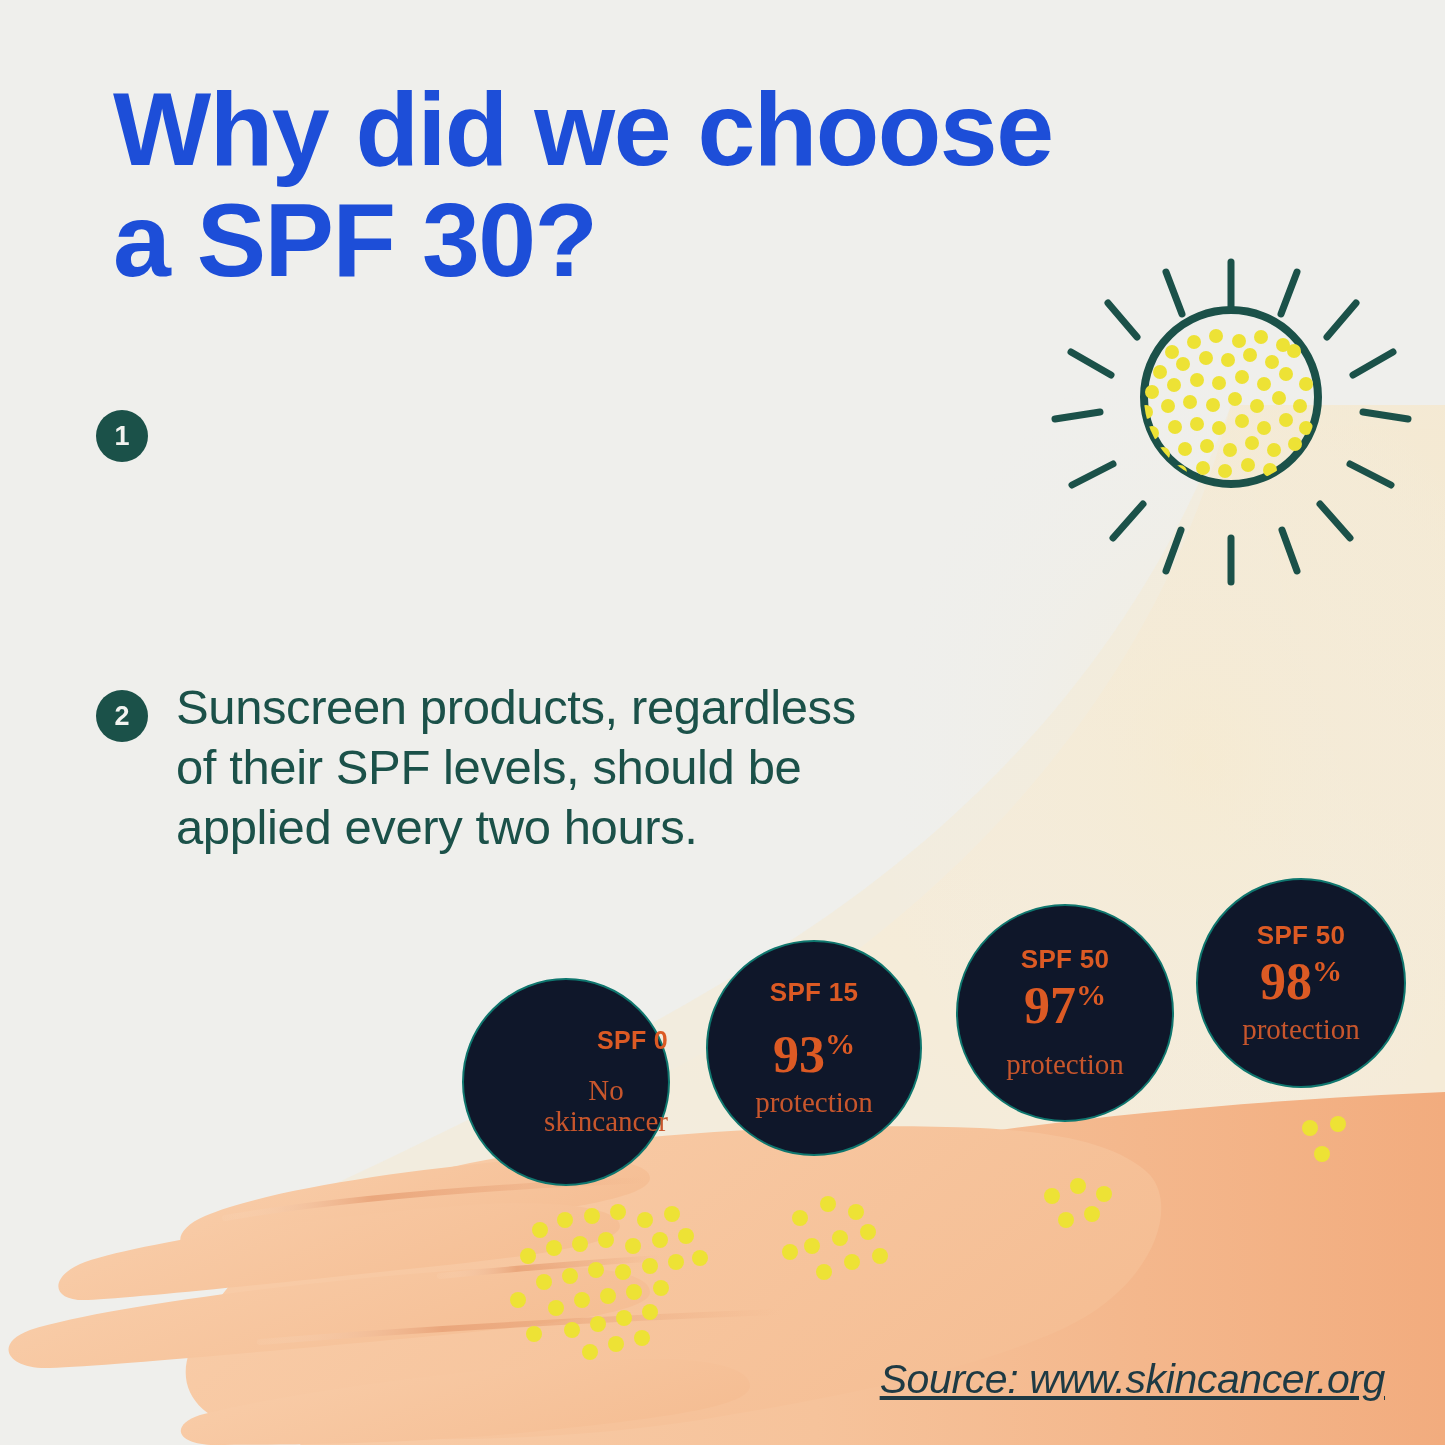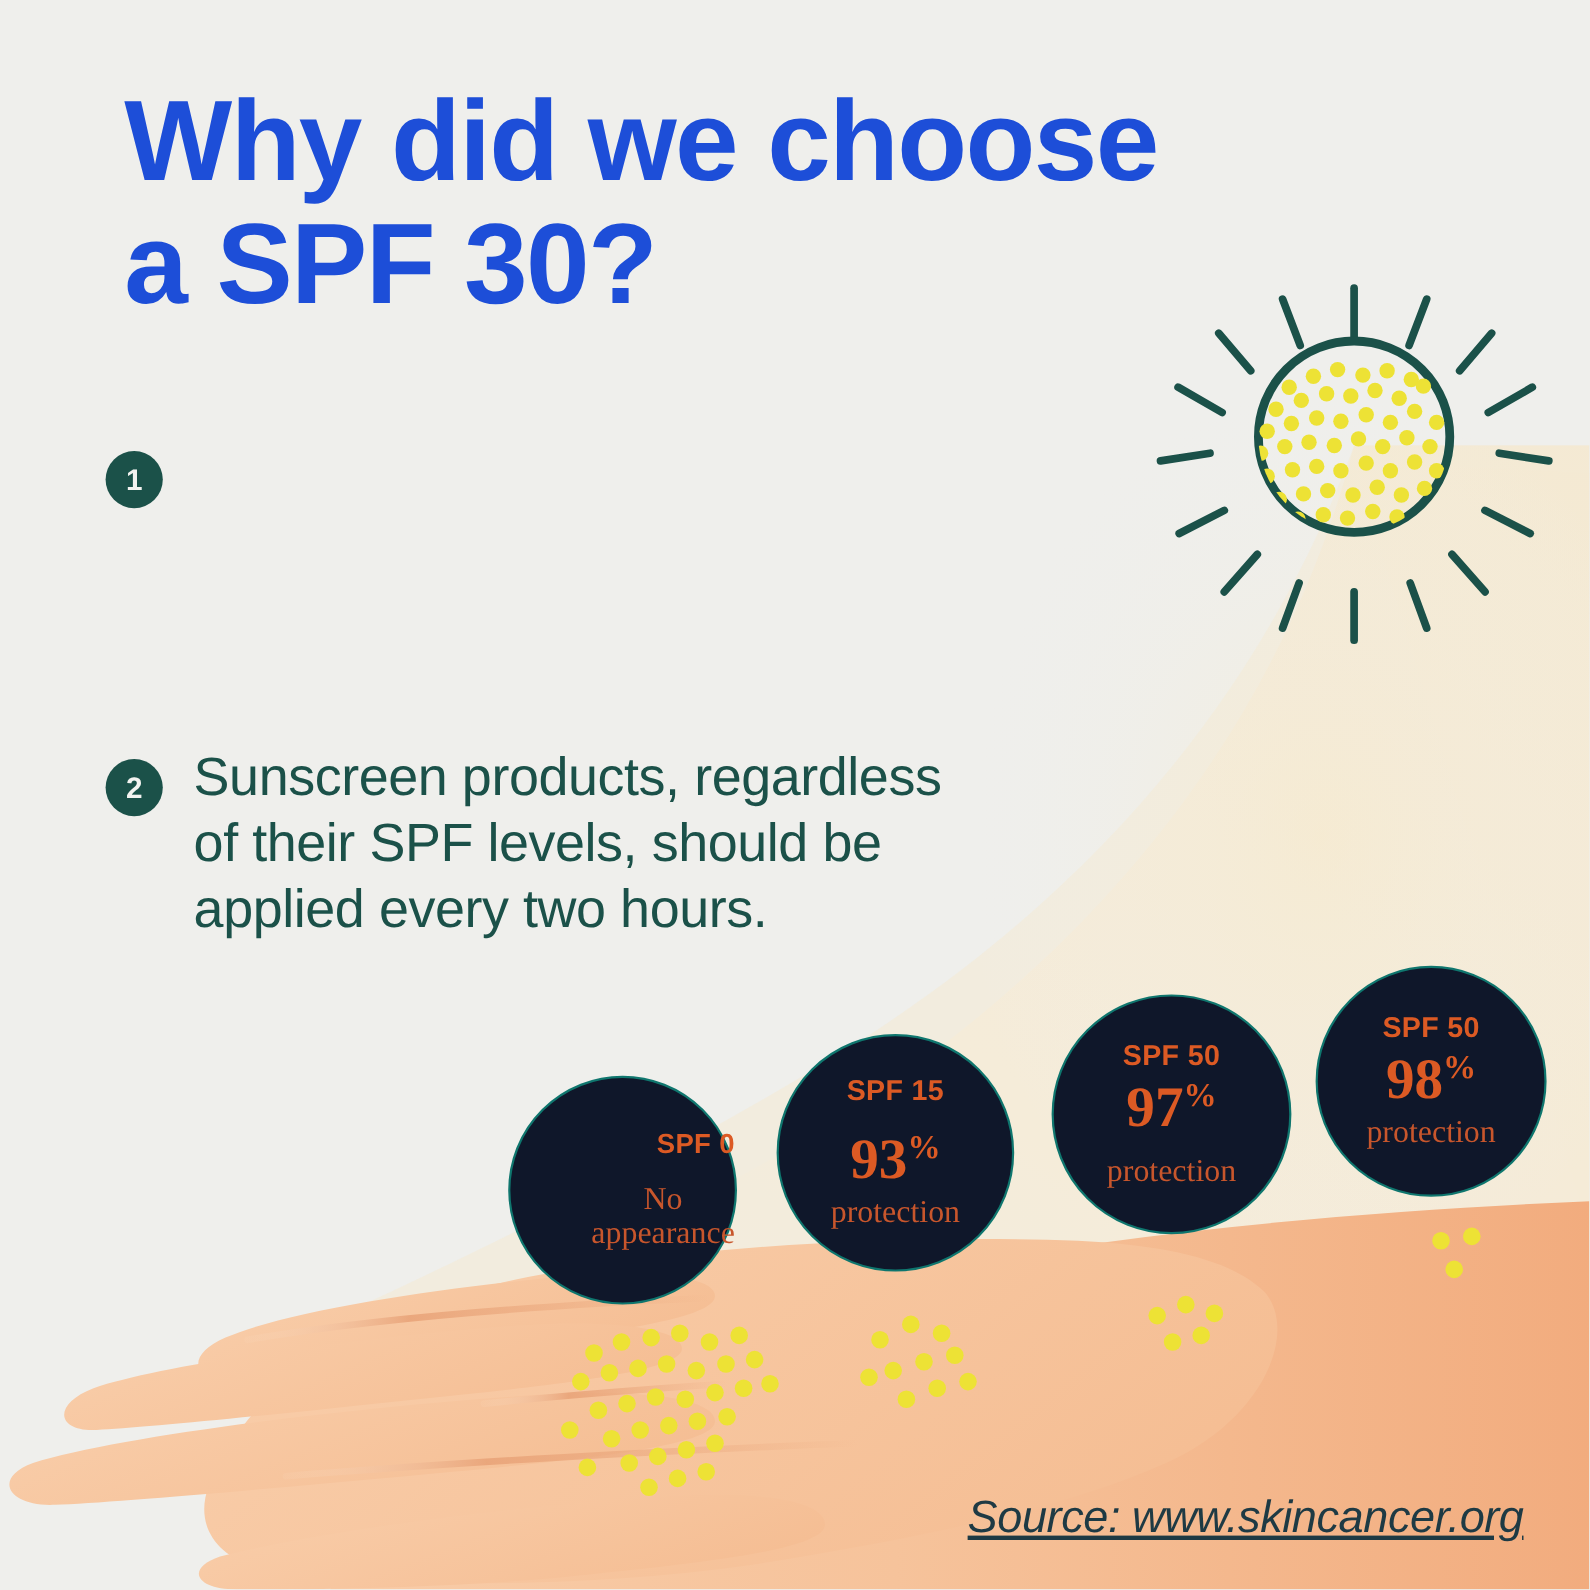--- a/index.html
+++ b/index.html
@@ -383,21 +383,21 @@
   <div class="point p2">
     <div class="badge">2</div>
     <div class="ptext">Sunscreen products, regardless
 of their SPF levels, should be
 applied every two hours.</div>
   </div>
 
   <div class="bubble" id="b0">
     <div class="spf-label">SPF 0</div>
     <div class="spf-sub">No
-appearance</div>
+skincancer</div>
   </div>
 
   <div class="bubble" id="b15">
     <div class="spf-label">SPF 15</div>
     <div class="spf-pct"><span>93</span><span class="sym">%</span></div>
     <div class="spf-sub">protection</div>
   </div>
 
   <div class="bubble" id="b30">
     <div class="spf-label">SPF 50</div>

